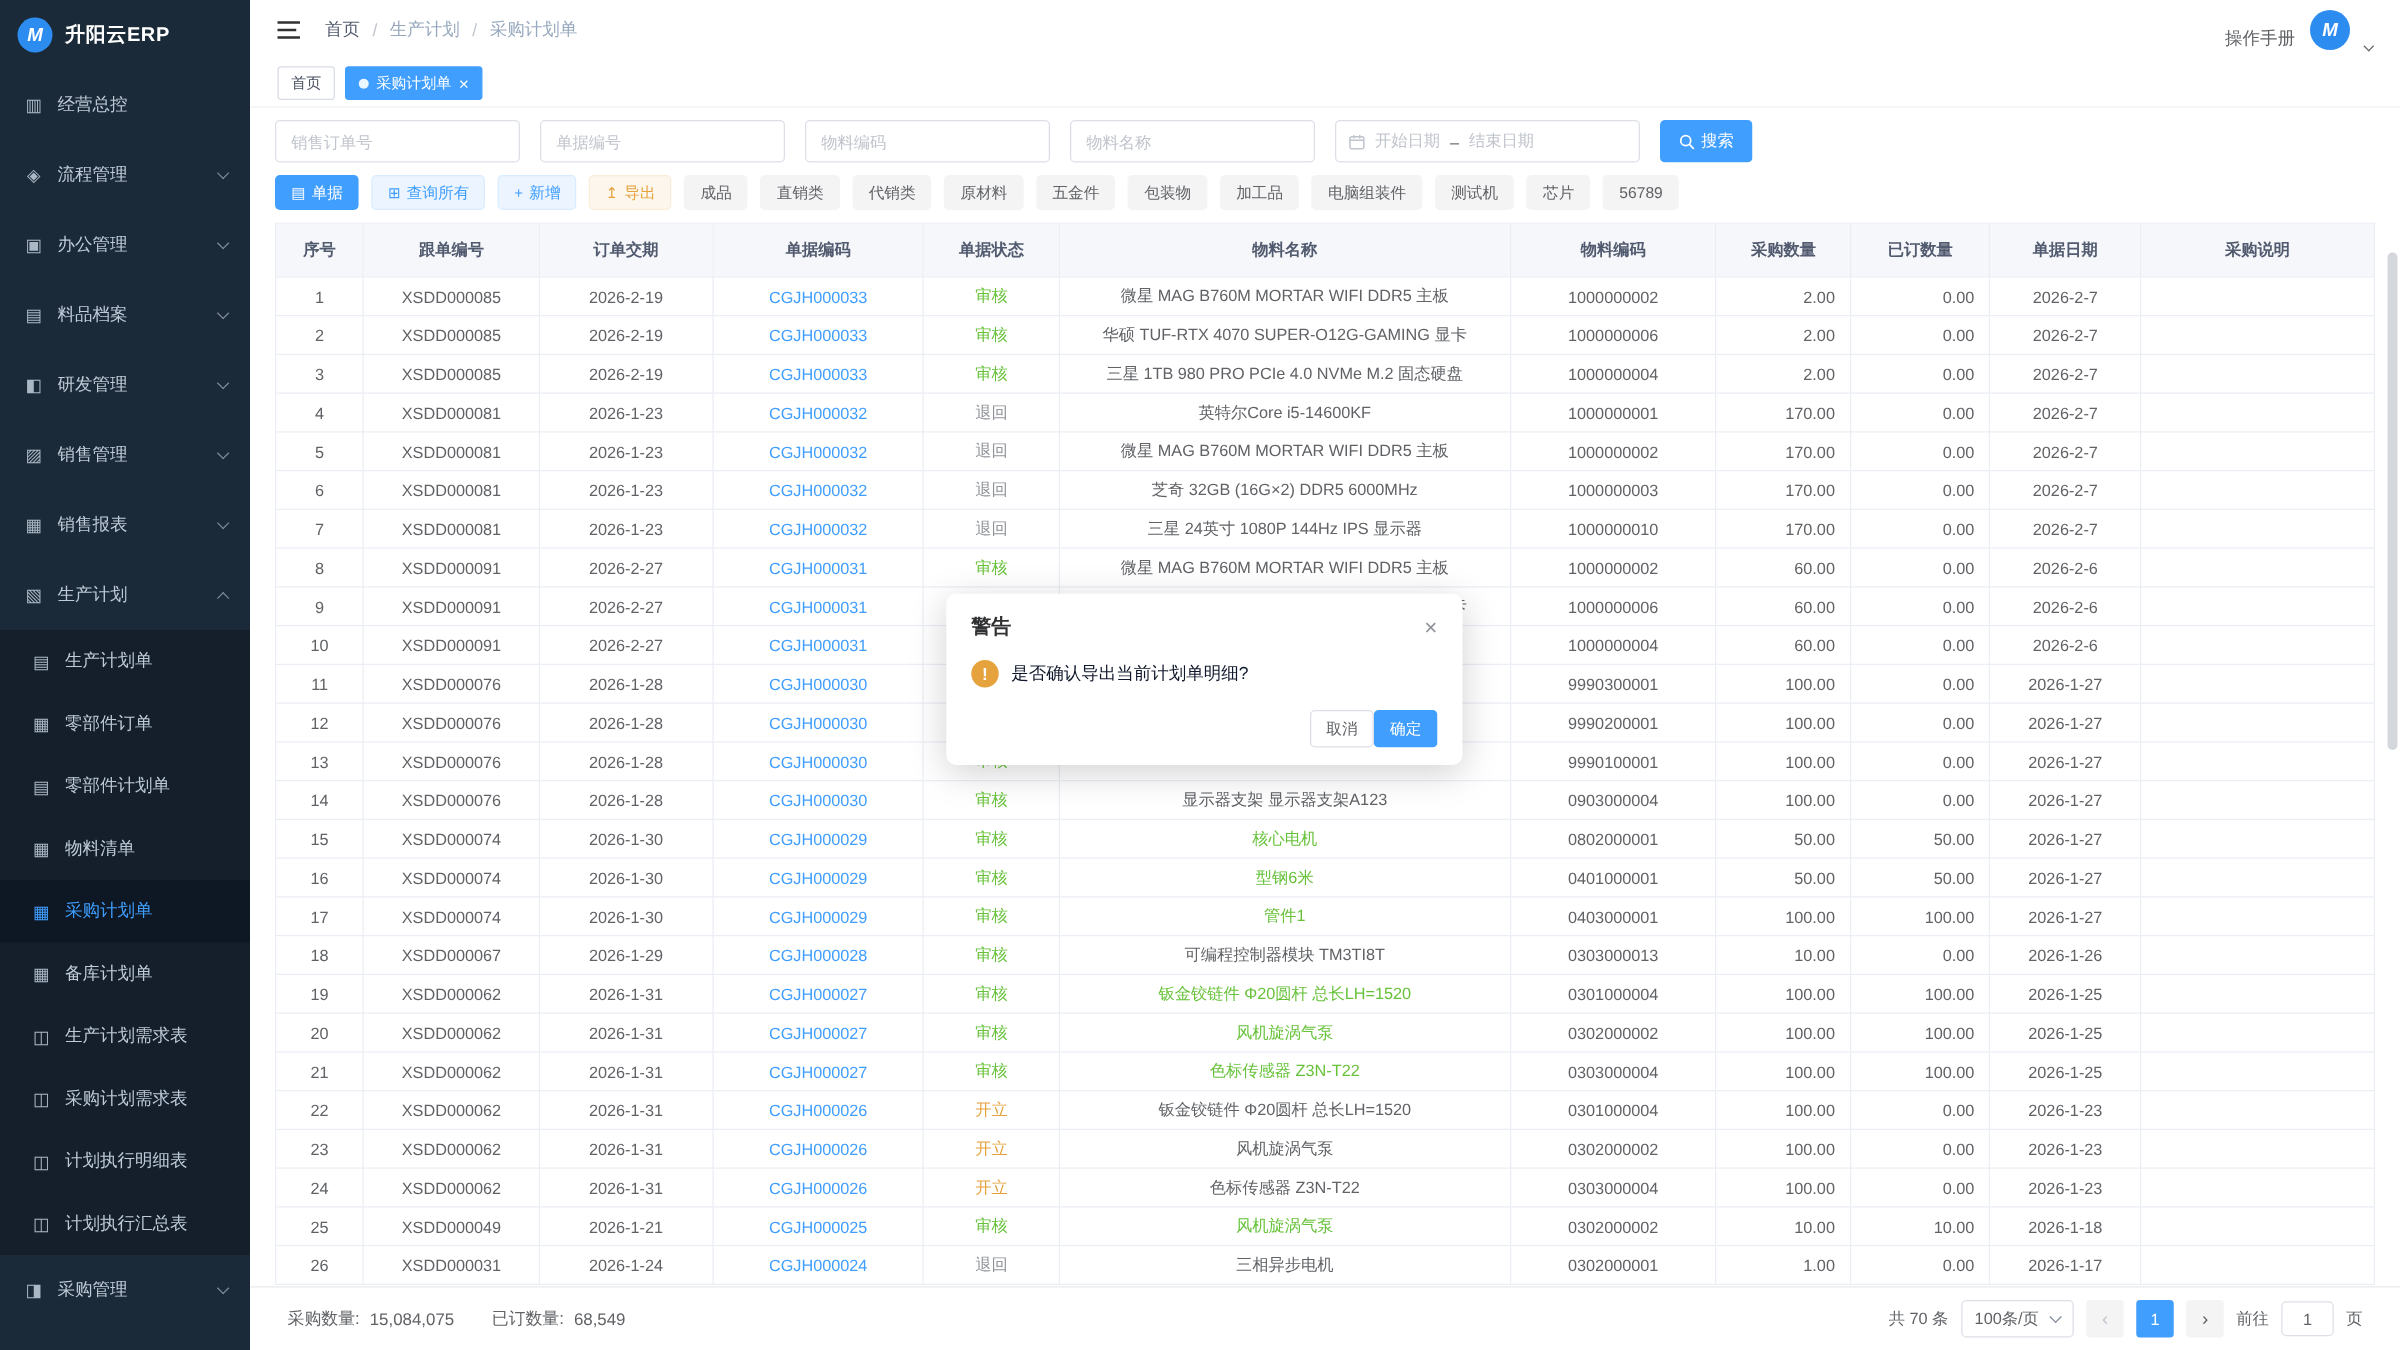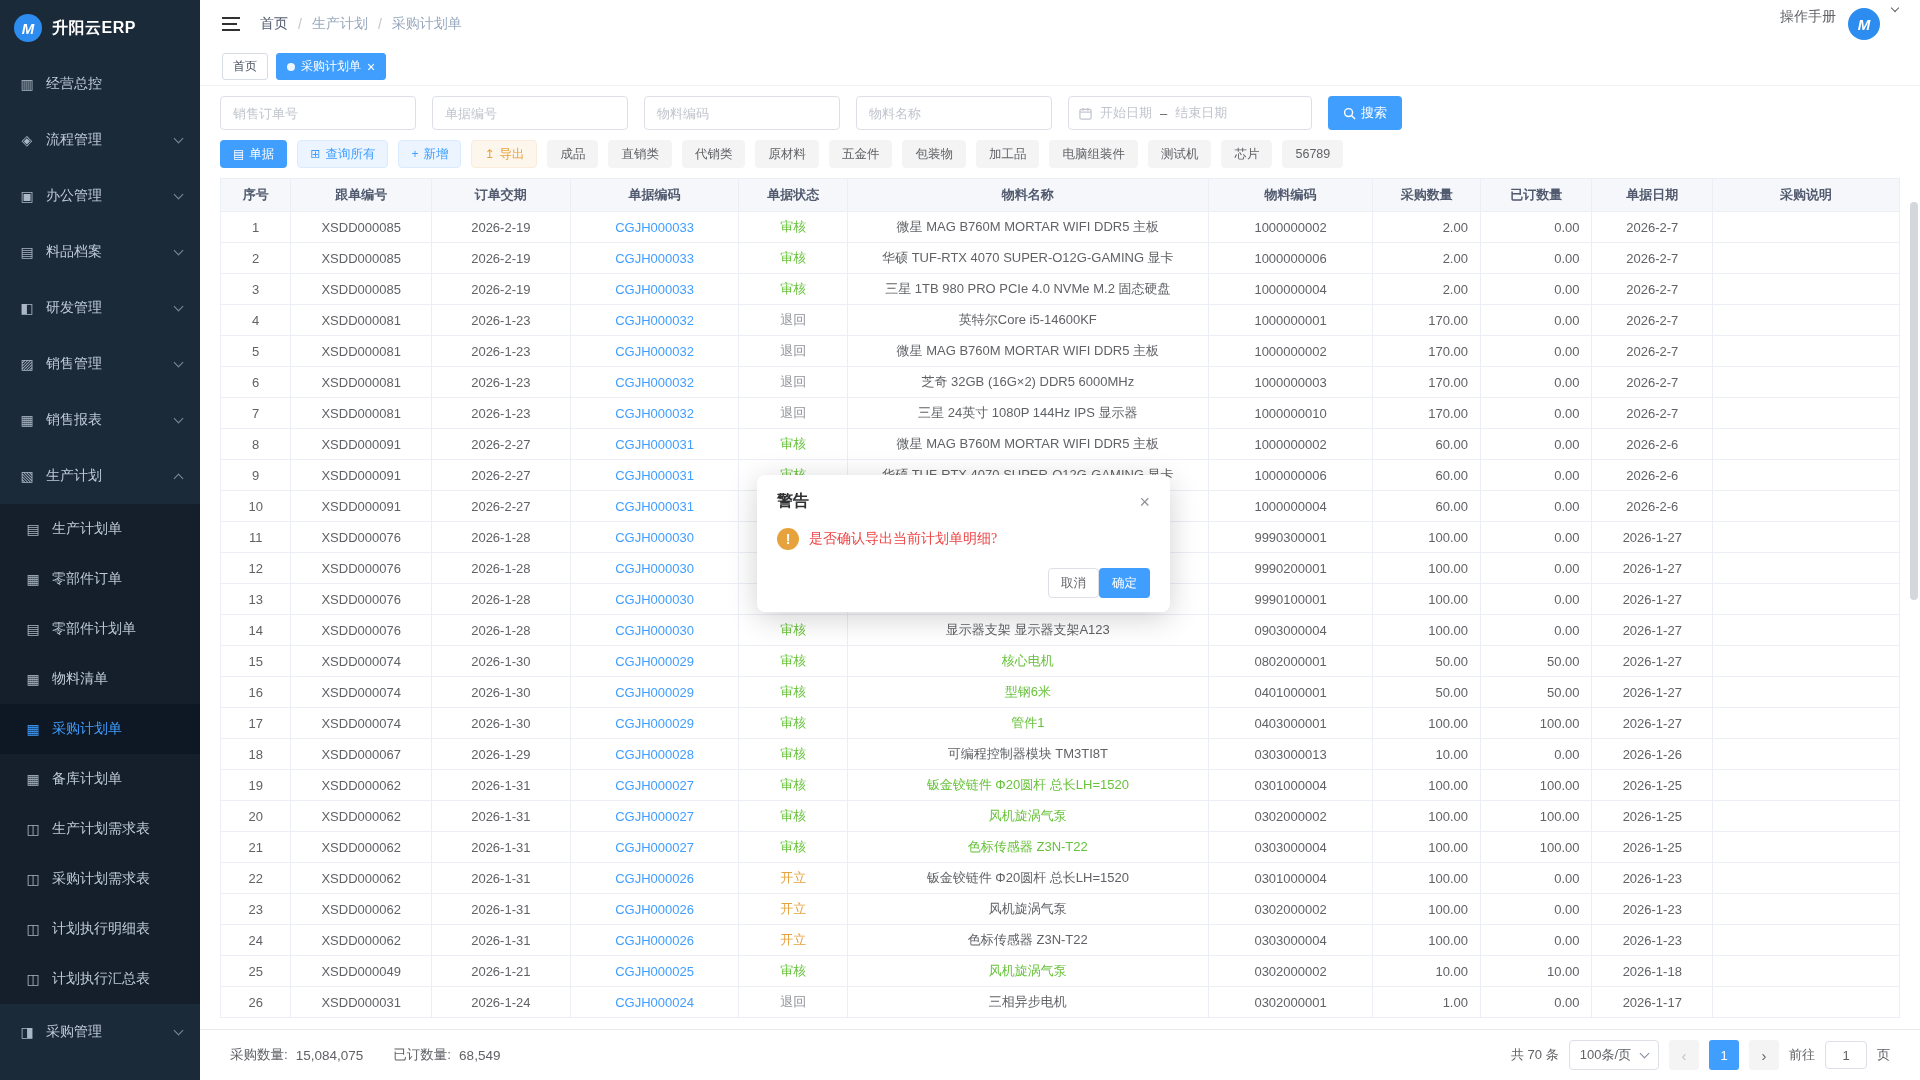--- a/index.html
+++ b/index.html
@@ -24,21 +24,21 @@
 
   
   .main { flex:1; min-width:0; display:flex; flex-direction:column; position:relative; background:#fff; }
   .topbar { height:48px; display:flex; align-items:center; gap:20px; padding:0 22px; background:#fff; }
   .hamburger { width:18px; height:14px; border-top:2px solid #303133; border-bottom:2px solid #303133; position:relative; cursor:pointer; }
   .hamburger::after { content:""; position:absolute; left:0; right:3px; top:4px; height:2px; background:#303133; }
   .breadcrumb { display:flex; align-items:center; gap:10px; font-size:14px; }
   .bc-item { color:#97a8be; cursor:default; }
   .bc-first { color:#515a6e; }
   .bc-sep { color:#c0c4cc; }
-  .topbar-right { margin-left:auto; display:flex; align-items:flex-start; gap:12px; }
+  .topbar-right { margin-left:auto; display:flex; align-items:flex-end; gap:12px; }
   .manual { font-size:14px; color:#606266; cursor:pointer; }
   .avatar { width:32px; height:32px; border-radius:50%; background:#2d8cf0; color:#fff; display:flex; align-items:center; justify-content:center; font-weight:bold; font-style:italic; font-size:15px; cursor:pointer; }
 
   .tabbar { height:38px; display:flex; align-items:center; gap:8px; padding:0 22px; background:#fff; border-bottom:1px solid #f0f2f5; }
   .tab { height:27px; padding:0 10px; display:inline-flex; align-items:center; gap:6px; border:1px solid #d8dce5; border-radius:3px; background:#fff; color:#495060; font-size:12px; cursor:pointer; }
   .tab.active { background:#409eff; border-color:#409eff; color:#fff; }
   .tab-dot { width:8px; height:8px; border-radius:50%; background:#fff; opacity:.9; }
   .tab-close { font-size:14px; line-height:1; }
 
   .content { flex:1; display:flex; flex-direction:column; padding:10px 20px 0; overflow:hidden; position:relative; }
@@ -53,21 +53,21 @@
   .btn.warn { background:#fdf6ec; color:#e6a23c; border-color:#faecd8; }
   .btn.cat { background:#f4f4f5; color:#606266; border-color:#f4f4f5; }
   .btn.plain { background:#fff; color:#606266; border-color:#dcdfe6; height:30px; }
   .search-btn { height:34px; padding:0 14px; font-size:13px; }
   .bi { font-size:12px; line-height:1; }
   .toolbar { display:flex; align-items:center; gap:10px; margin-top:10px; }
   .categories { display:flex; align-items:center; gap:10px; }
 
   .table-wrap { margin-top:10px; flex:1; overflow:hidden; position:relative; }
   table { width:100%; border-collapse:collapse; table-layout:fixed; }
-  th { height:33px; background:#f5f7fa; color:#515a6e; font-size:13px; font-weight:bold; border:1px solid #ebeef5; white-space:nowrap; overflow:hidden; }
+  th { height:43px; background:#f5f7fa; color:#515a6e; font-size:13px; font-weight:bold; border:1px solid #ebeef5; white-space:nowrap; overflow:hidden; }
   td { height:31px; font-size:13px; color:#606266; border:1px solid #ebeef5; text-align:center; white-space:nowrap; overflow:hidden; padding:0 6px; }
   td.num { text-align:right; padding-right:12px; }
   td .link { color:#409eff; cursor:pointer; }
   .status-approved { color:#67c23a; }
   .status-returned { color:#909399;margin-top:12px; }
   .status-open { color:#e6a23c; }
   .green { color:#67c23a; }
   .vscroll { position:absolute; right:2px; top:116px; width:8px; height:398px; background:#d4d7dc; border-radius:4px; cursor:pointer; }
 
   .statusbar { height:51px; border-top:1px solid #e8eaec; background:#fff; display:flex; align-items:center; justify-content:space-between; padding:0 30px; }
@@ -80,21 +80,21 @@
   .pg-btn.current { background:#409eff; color:#fff; font-size:13px; }
   .goto-input { width:42px; height:28px; border:1px solid #dcdfe6; border-radius:4px; text-align:center; font-size:13px; color:#606266; outline:none; font-family:inherit; }
 
   
   .modal { position:absolute; left:757px; top:475px; width:413px; background:#fff; border-radius:8px; box-shadow:0 6px 30px rgba(0,0,0,.18); padding:16px 20px 14px; z-index:20; }
   .modal-head { display:flex; align-items:center; justify-content:space-between; }
   .modal-title { font-size:16px; font-weight:bold; color:#303133; }
   .modal-close { font-size:18px; color:#909399; cursor:pointer; line-height:1; }
   .modal-body { display:flex; align-items:center; gap:10px; margin-top:16px; }
   .warn-icon { width:22px; height:22px; border-radius:50%; background:#e6a23c; color:#fff; display:flex; align-items:center; justify-content:center; font-weight:bold; font-size:14px; flex-shrink:0; }
-  .modal-msg { font-size:14px; color:#ef4444;font-family:Liberation Serif, serif; }
+  .modal-msg { font-size:14px; color:#0f172a; }
   .modal-foot { display:flex; justify-content:flex-end; margin-top:18px; }
   .modal .btn.primary { height:30px; }
 </style>
 </head>
 <body>
 
 <aside class="sidebar">
   <div class="logo">
     <span class="logo-icon">M</span>
     <span class="logo-text">升阳云ERP</span>

